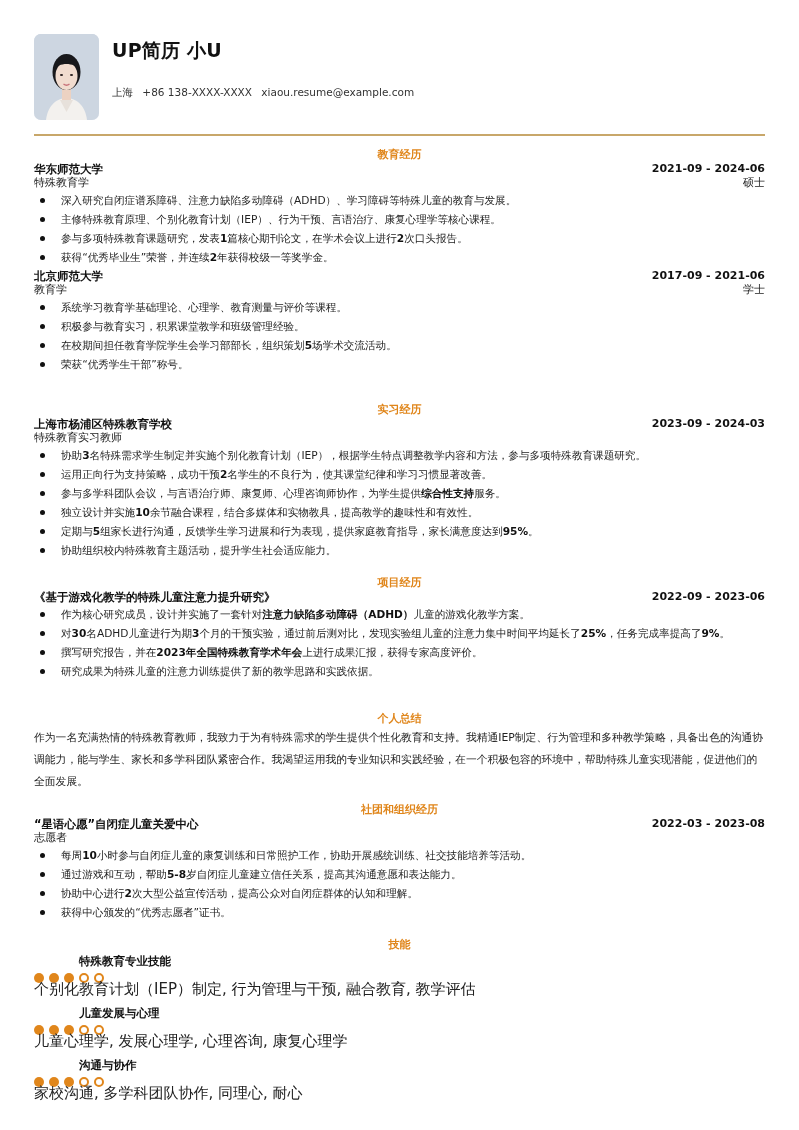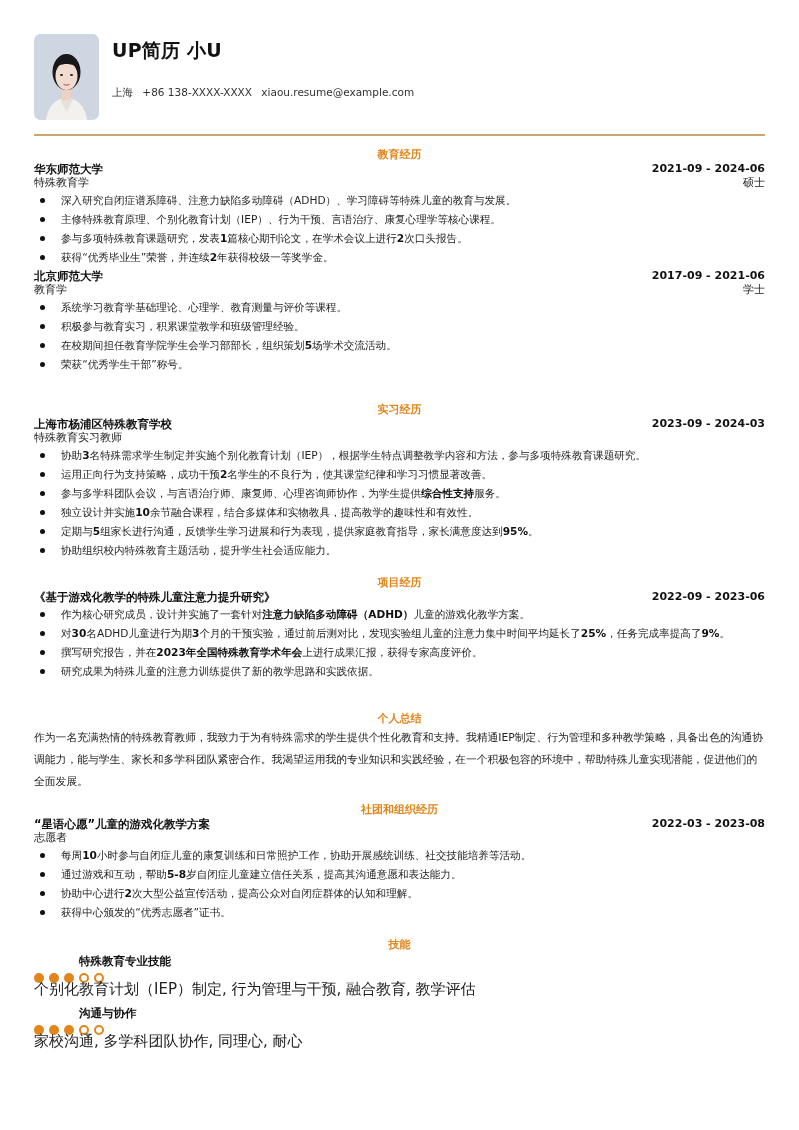--- a/index.html
+++ b/index.html
@@ -178,21 +178,21 @@
 
   <div class="section" style="top:712px;">
     <div class="sec-title">个人总结</div>
     <div class="summary">作为一名充满热情的特殊教育教师，我致力于为有特殊需求的学生提供个性化教育和支持。我精通IEP制定、行为管理和多种教学策略，具备出色的沟通协调能力，能与学生、家长和多学科团队紧密合作。我渴望运用我的专业知识和实践经验，在一个积极包容的环境中，帮助特殊儿童实现潜能，促进他们的全面发展。</div>
   </div>
 
   <div class="section" style="top:803px;">
     <div class="sec-title">社团和组织经历</div>
     <div>
       <div class="entry-head">
-        <div class="entry-title">“星语心愿”儿童的游戏化教学方案</div>
+        <div class="entry-title">“星语心愿”自闭症儿童关爱中心</div>
         <div class="entry-date">2022-03 - 2023-08</div>
       </div>
       <div class="entry-sub">
         <span>志愿者</span>
       </div>
       <ul class="bullets">
           <li><span>每周</span><b>10</b><span>小时参与自闭症儿童的康复训练和日常照护工作，协助开展感统训练、社交技能培养等活动。</span></li>
           <li><span>通过游戏和互动，帮助</span><b>5-8</b><span>岁自闭症儿童建立信任关系，提高其沟通意愿和表达能力。</span></li>
           <li><span>协助中心进行</span><b>2</b><span>次大型公益宣传活动，提高公众对自闭症群体的认知和理解。</span></li>
           <li><span>获得中心颁发的“优秀志愿者”证书。</span></li>
@@ -208,20 +208,31 @@
           <div class="dots">
             <span class="dot on"></span>
             <span class="dot on"></span>
             <span class="dot on"></span>
             <span class="dot off"></span>
             <span class="dot off"></span>
           </div>
           <div class="skill-detail">个别化教育计划（IEP）制定, 行为管理与干预, 融合教育, 教学评估</div>
         </div>
         <div class="skill">
+          <div class="skill-name">儿童发展与心理</div>
+          <div class="dots">
+            <span class="dot on"></span>
+            <span class="dot on"></span>
+            <span class="dot on"></span>
+            <span class="dot off"></span>
+            <span class="dot off"></span>
+          </div>
+          <div class="skill-detail">儿童心理学, 发展心理学, 心理咨询, 康复心理学</div>
+        </div>
+        <div class="skill">
           <div class="skill-name">沟通与协作</div>
           <div class="dots">
             <span class="dot on"></span>
             <span class="dot on"></span>
             <span class="dot on"></span>
             <span class="dot off"></span>
             <span class="dot off"></span>
           </div>
           <div class="skill-detail">家校沟通, 多学科团队协作, 同理心, 耐心</div>
         </div>

